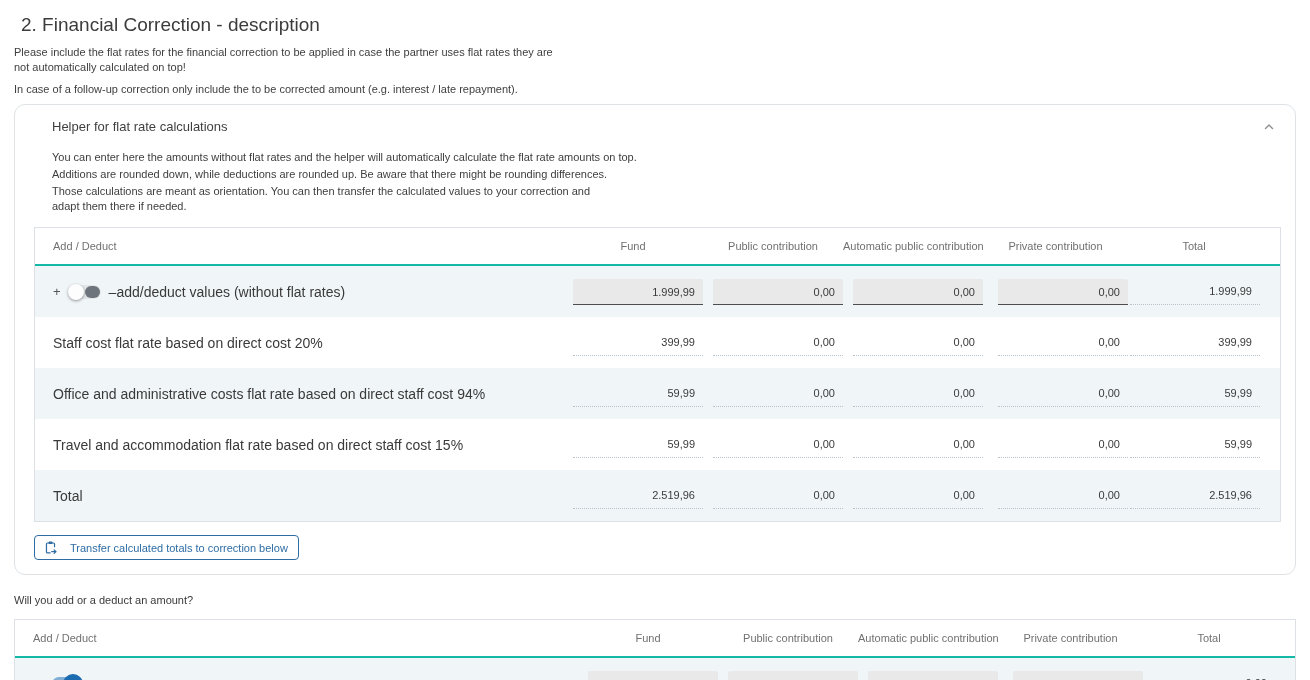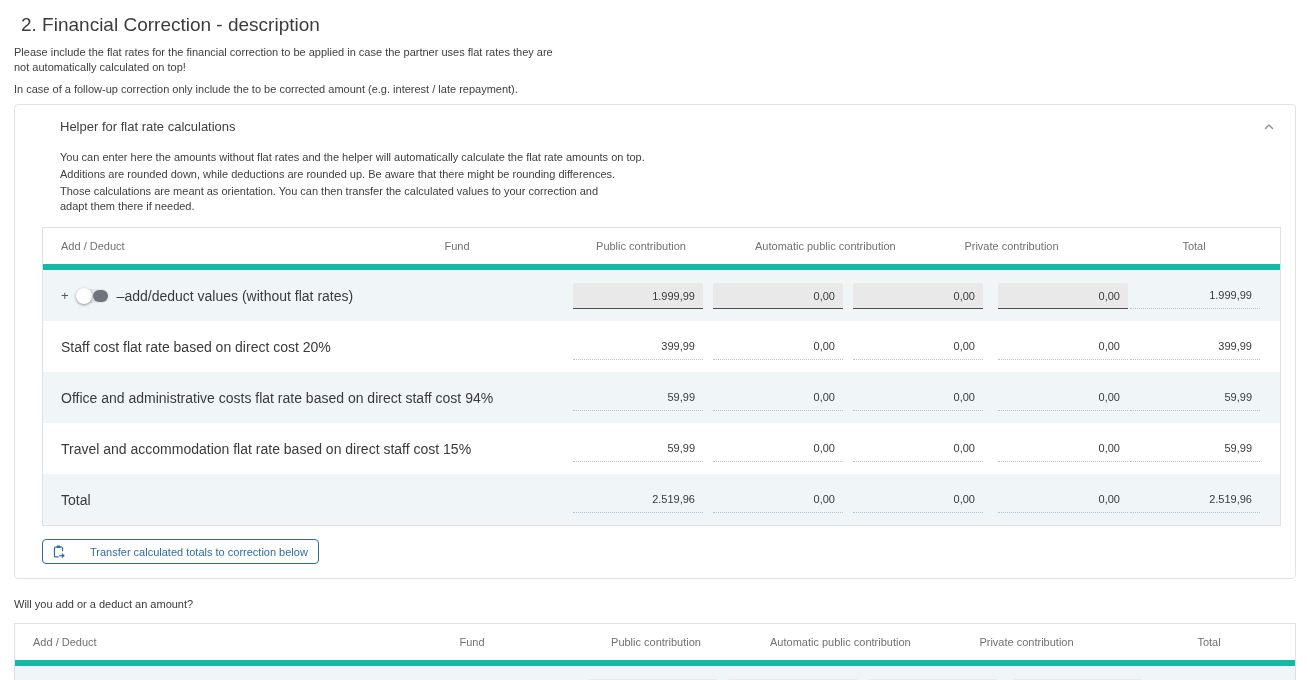--- a/index.html
+++ b/index.html
@@ -17,42 +17,42 @@
     margin: 6px 0 9px 7px;
   }
   p.intro {
     font-size: 11px; line-height: 15px; color: #3e3e3e;
     margin: 0 0 7px 0;
   }
   .w-intro { max-width: 555px; }
 
   
   .card {
-    border: 1px solid #dfe3e6; border-radius: 4px;
+    border: 1px solid #dfe3e6; border-radius: 11px;
     margin-top: 6px;
-    padding: 12px 14px 14px 27px;
+    padding: 12px 14px 14px 19px;
     box-sizing: border-box;
   }
   .card-header { display: flex; align-items: flex-start; justify-content: space-between; padding: 2px 4px 0 18px; }
   .card-title { font-size: 13px; color: #3f3f3f; }
   .collapse-btn { background: none; border: none; padding: 2px; cursor: pointer; line-height: 0; }
 
   .instructions { margin: 15px 0 0 18px; }
   .instructions p { font-size: 11px; line-height: 15px; color: #3e3e3e; margin: 0 0 2px 0; }
   .w-instr3 { max-width: 545px; }
 
   
   .table { border: 1px solid #dde1e5; margin-top: 13px; background: #fff; }
   .thead, .tr {
     display: grid;
     grid-template-columns: minmax(0,1fr) 140px 140px 140px 145px 132px;
     align-items: center;
     padding: 0 20px 0 18px;
   }
-  .thead { height: 36px; border-bottom: 6px solid #14b8a6; gap: 44px; }
+  .thead { height: 36px; border-bottom: 2px solid #14b8a6; }
   .th { font-size: 11px; color: #717171; text-align: center; white-space: nowrap; }
   .th.left { text-align: left; }
   .tr { min-height: 51px; font-size: 11px; }
   .tr.stripe { background: #f0f5f8; }
 
   .label-cell { display: flex; align-items: center; gap: 8px; color: #3a3a3a; padding-right: 10px; }
   .row-label { font-size: 14px; color: #3a3a3a; }
   .sign { font-size: 13px; color: #555; }
 
   .field {
@@ -96,21 +96,21 @@
     background: #7fadd3; border-radius: 7px; cursor: pointer;
     margin: 0 3px;
   }
   .toggle-blue .thumb {
     position: absolute; right: -3px; top: -3px;
     width: 20px; height: 20px; border-radius: 50%;
     background: #1b6cb1;
   }
 
   .transfer-btn {
-    display: inline-flex; align-items: center; gap: 24px;
+    display: inline-flex; align-items: center; gap: 12px;
     margin: 13px 0 0 0;
     height: 25px; padding: 0 10px 0 8px;
     background: #fff;
     border: 1px solid #2e6da4; border-radius: 4px;
     color: #2e6da4; font-family: inherit; font-size: 11px;
     cursor: pointer;
   }
 
   .question { font-size: 11px; color: #3a3a3a; margin: 19px 0 0 0; }
 </style>

